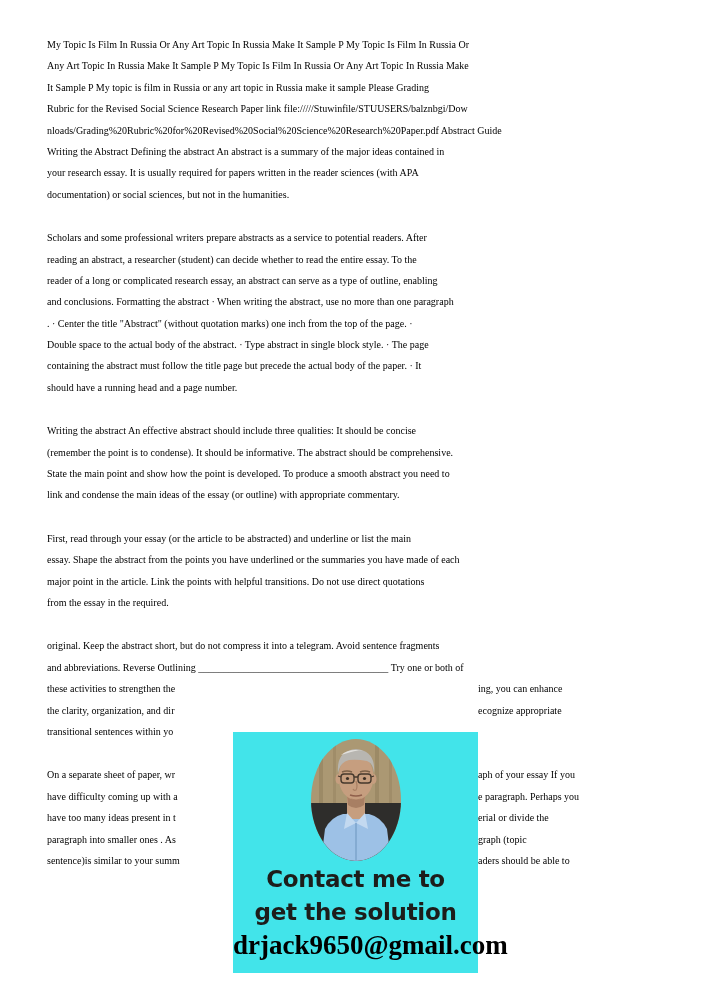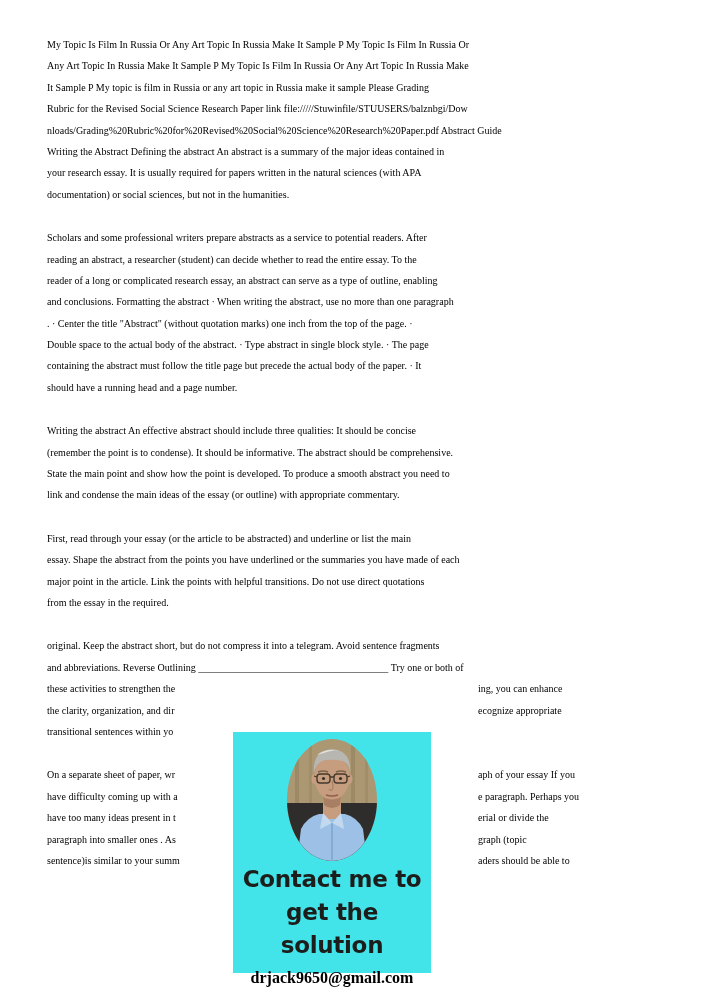--- a/index.html
+++ b/index.html
@@ -13,45 +13,45 @@
     position:absolute;left:47px;top:34px;width:625px;
   }
   .paragraph{margin:0 0 22px 0;}
   .line{
     height:21.4px;line-height:21.4px;font-size:10px;
     white-space:nowrap;position:relative;font-family:Liberation Serif, serif;
   }
   .line .lf{position:absolute;left:0;top:0;white-space:nowrap;}
   .line .rf{position:absolute;left:431px;top:0;white-space:nowrap;}
   .overlay-card{
-    position:absolute;left:233px;top:732px;width:198px;height:241px;
+    position:absolute;left:233px;top:732px;width:245px;height:241px;
     background:#42E4EA;text-align:center;z-index:5;
   }
   .photo-wrap{width:90px;height:122px;margin:7px auto 2px auto;}
   .card-line{
     font-family:"DejaVu Sans", sans-serif;font-weight:700;
     font-size:23px;line-height:33px;color:#1d1d1b;letter-spacing:-0.3px;
   }
   .card-email{
     font-family:"Liberation Serif", serif;font-weight:700;
-    font-size:16px;line-height:30px;color:#000000;margin-top:1px;
+    font-size:27px;line-height:30px;color:#000000;margin-top:1px;
   }
 </style>
 </head>
 <body>
 
 <div class="content">
     <div class="paragraph">
       <div class="line">My Topic Is Film In Russia Or Any Art Topic In Russia Make It Sample P My Topic Is Film In Russia Or</div>
       <div class="line">Any Art Topic In Russia Make It Sample P My Topic Is Film In Russia Or Any Art Topic In Russia Make</div>
       <div class="line">It Sample P My topic is film in Russia or any art topic in Russia make it sample Please Grading</div>
       <div class="line">Rubric for the Revised Social Science Research Paper link file://///Stuwinfile/STUUSERS/balznbgi/Dow</div>
       <div class="line">nloads/Grading%20Rubric%20for%20Revised%20Social%20Science%20Research%20Paper.pdf Abstract Guide</div>
       <div class="line">Writing the Abstract Defining the abstract An abstract is a summary of the major ideas contained in</div>
-      <div class="line">your research essay. It is usually required for papers written in the natural sciences (with APA</div>
+      <div class="line">your research essay. It is usually required for papers written in the reader sciences (with APA</div>
       <div class="line">documentation) or social sciences, but not in the humanities.</div>
     </div>
     <div class="paragraph">
       <div class="line">Scholars and some professional writers prepare abstracts as a service to potential readers. After</div>
       <div class="line">reading an abstract, a researcher (student) can decide whether to read the entire essay. To the</div>
       <div class="line">reader of a long or complicated research essay, an abstract can serve as a type of outline, enabling</div>
       <div class="line">and conclusions. Formatting the abstract · When writing the abstract, use no more than one paragraph</div>
       <div class="line">. · Center the title "Abstract" (without quotation marks) one inch from the top of the page. ·</div>
       <div class="line">Double space to the actual body of the abstract. · Type abstract in single block style. · The page</div>
       <div class="line">containing the abstract must follow the title page but precede the actual body of the paper. · It</div>

